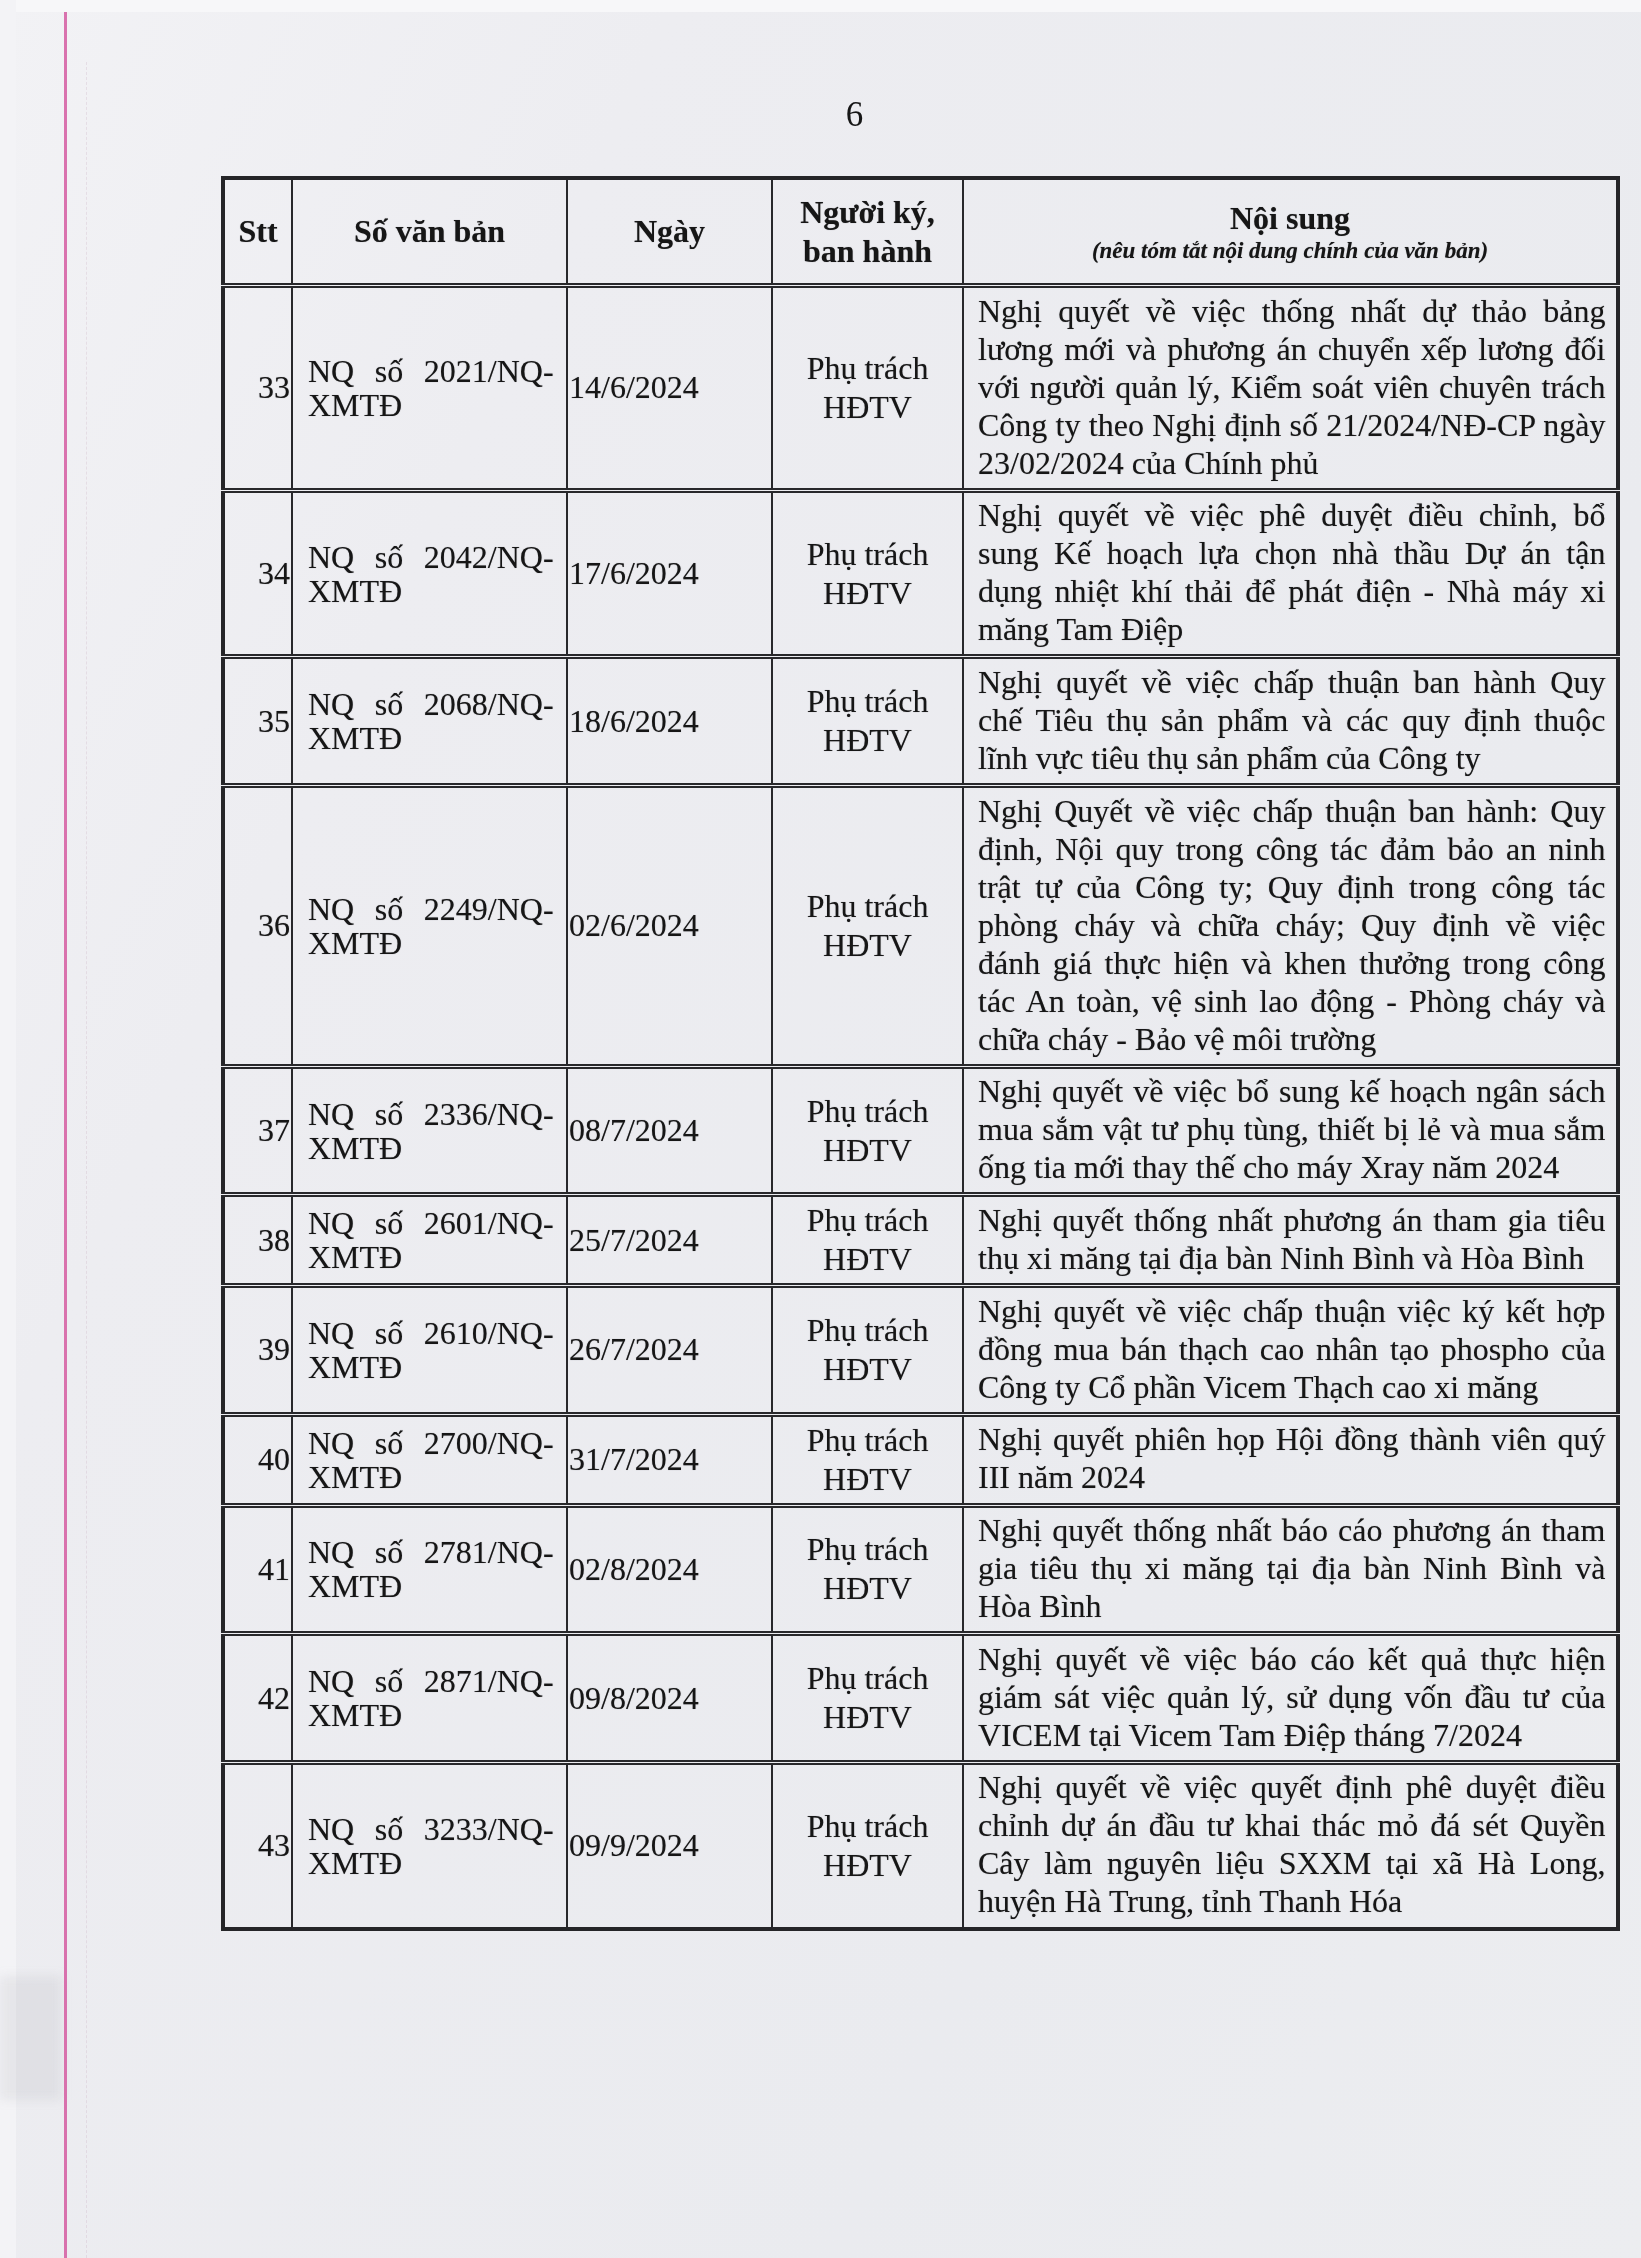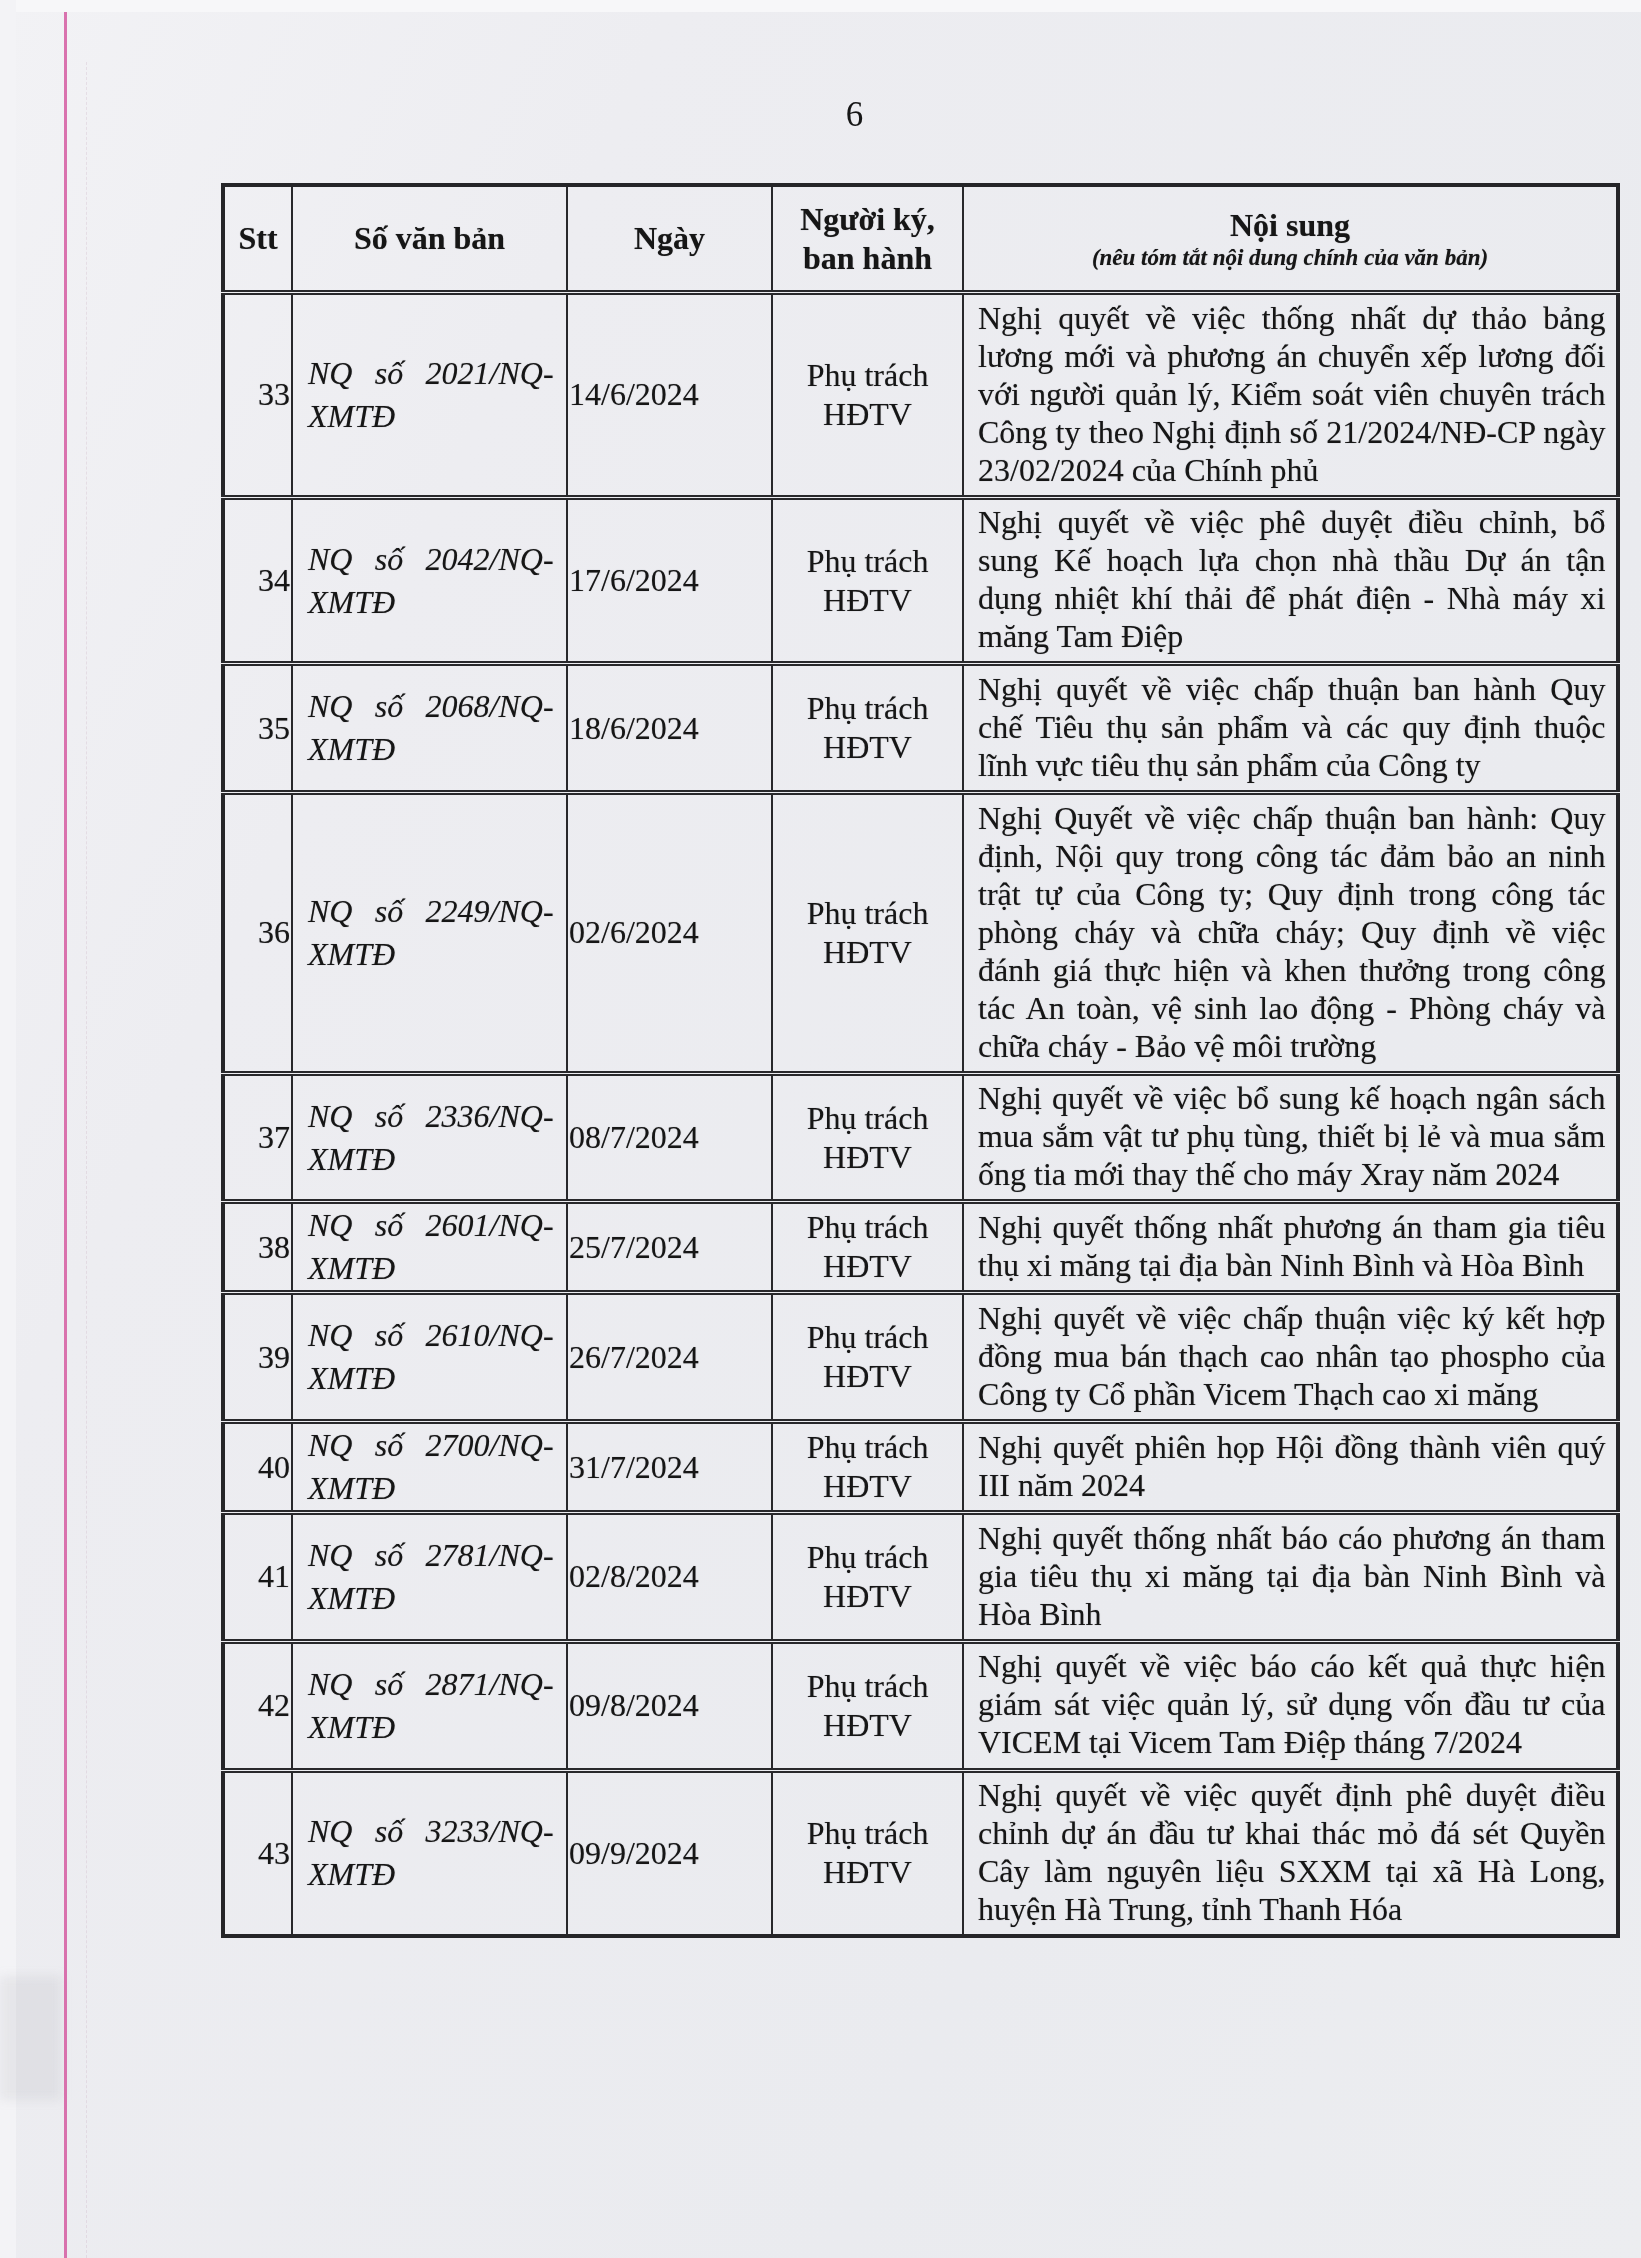--- a/index.html
+++ b/index.html
@@ -25,35 +25,35 @@
   }
   .faint-line {
     position: absolute; left: 86px; top: 62px; bottom: 0; width: 0;
     border-left: 1.8px dashed rgba(185, 145, 170, 0.20);
   }
   .page-number {
     position: absolute; left: 828px; top: 97px; width: 53px;
     text-align: center; font-size: 35px; line-height: 1;
   }
   table.doc {
-    position: absolute; left: 221px; top: 183px; width: 1394px;
+    position: absolute; left: 221px; top: 176px; width: 1394px;
     border-collapse: collapse; table-layout: fixed;
     font-size: 32px;
     border: 4.4px solid #252528;
     text-shadow: 0 0 0.9px rgba(25,25,28,0.45);
   }
   .doc th, .doc td { border: 2.6px solid #28282b; overflow: hidden; }
   .doc tbody td { border-top: 5.3px double #28282b; }
   .doc thead th {
     height: 103px; font-weight: bold; text-align: center; vertical-align: middle;
     line-height: 1.2; padding: 0 5.3px;
   }
   .nd-sub { font-style: italic; font-size: 23px; font-weight: bold; }
   .doc td.stt  { text-align: right; vertical-align: middle; }
-  .doc td.so   { vertical-align: middle; text-align: justify; padding: 0 12.4px 0 15px; line-height: 43px; font-style: italic; }
+  .doc td.so   { vertical-align: middle; text-align: justify; padding: 0 12.4px 0 15px; line-height: 34px; }
   .doc td.ngay { text-align: left; vertical-align: middle; }
   .doc td.ky   { text-align: center; vertical-align: middle; line-height: 39px; padding: 0 10.6px; }
   .doc td.nd   { vertical-align: middle; text-align: justify; padding: 3.5px 10.6px 6.2px 14px; line-height: 38px; }
 </style>
 </head>
 <body>
 
 <div class="canvas">
   <div class="edge-top"></div>
   <div class="edge-left"></div>

